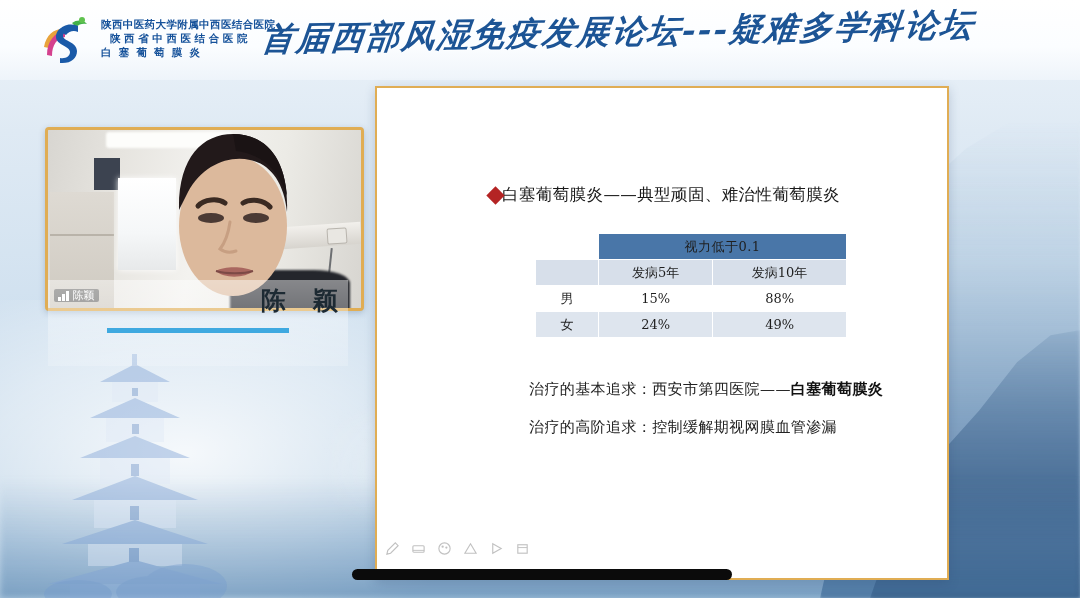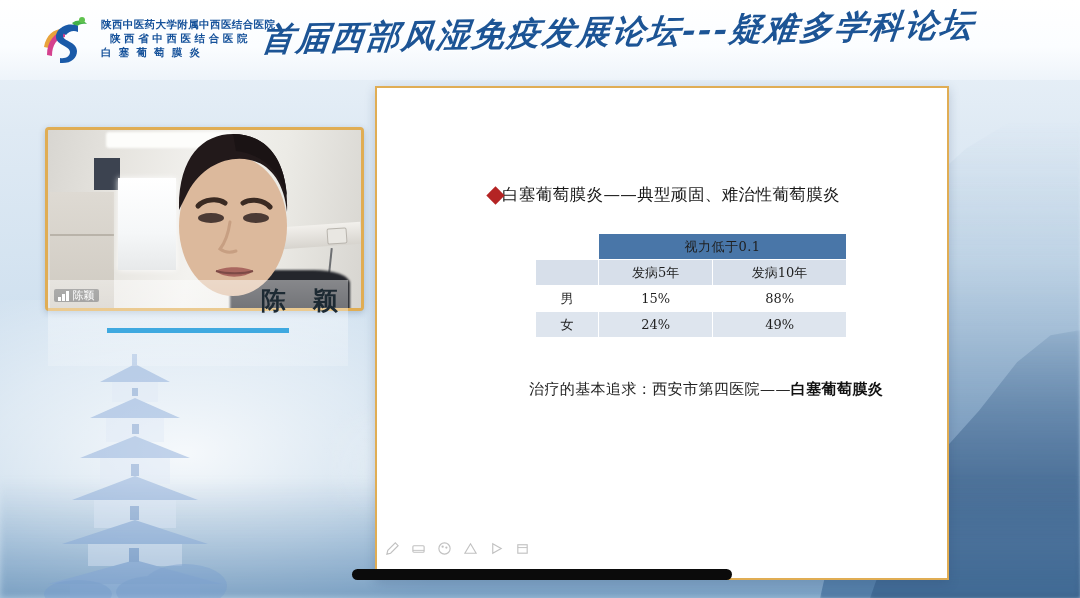--- a/index.html
+++ b/index.html
@@ -376,20 +376,21 @@
           <tr>
             <td class="vt-rowhead-b">女</td>
             <td class="vt-cell-b">24%</td>
             <td class="vt-cell-b">49%</td>
           </tr>
         </tbody>
       </table>
 
       <div class="note note-1"><span>治疗的基本追求：西安市第四医院——</span><b>白塞葡萄膜炎</b></div>
 
+      <div class="note note-2">治疗的高阶追求：控制缓解期视网膜血管渗漏</div>
 
       <div class="annot-bar">
         <span class="tool">
           <svg viewBox="0 0 16 16" xmlns="http://www.w3.org/2000/svg">
               <path d="M2 14l1-4 8-8 3 3-8 8z" fill="none" stroke="#333" stroke-width="1.2"></path>
             </svg>
         </span>
         <span class="tool">
           <svg viewBox="0 0 16 16" xmlns="http://www.w3.org/2000/svg">
               <rect x="2" y="5" width="12" height="7" rx="1" fill="none" stroke="#333" stroke-width="1.2"></rect>

